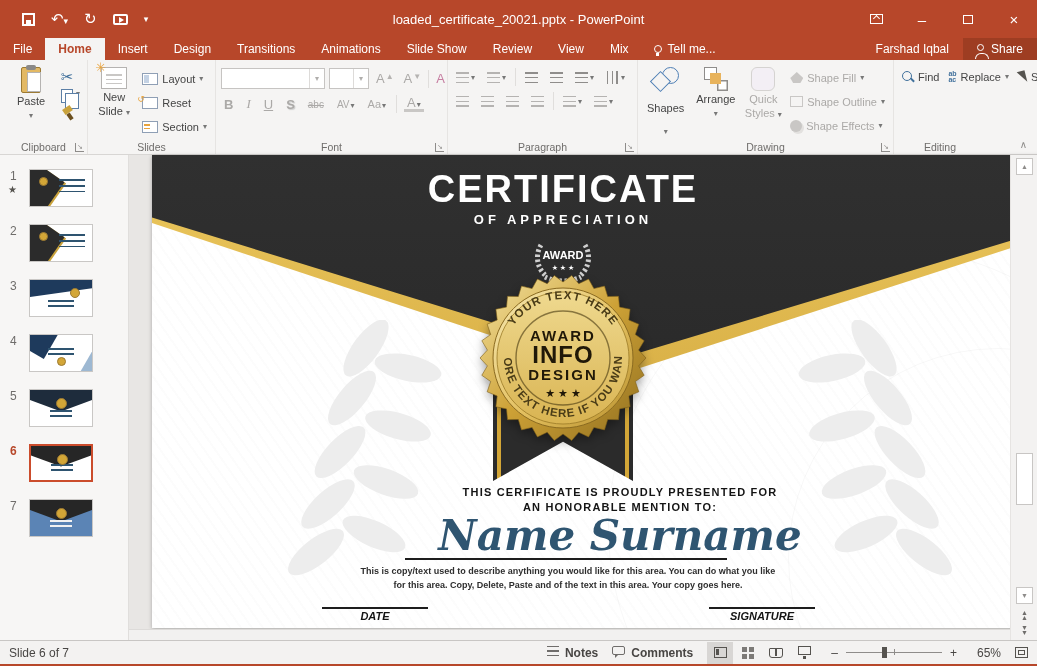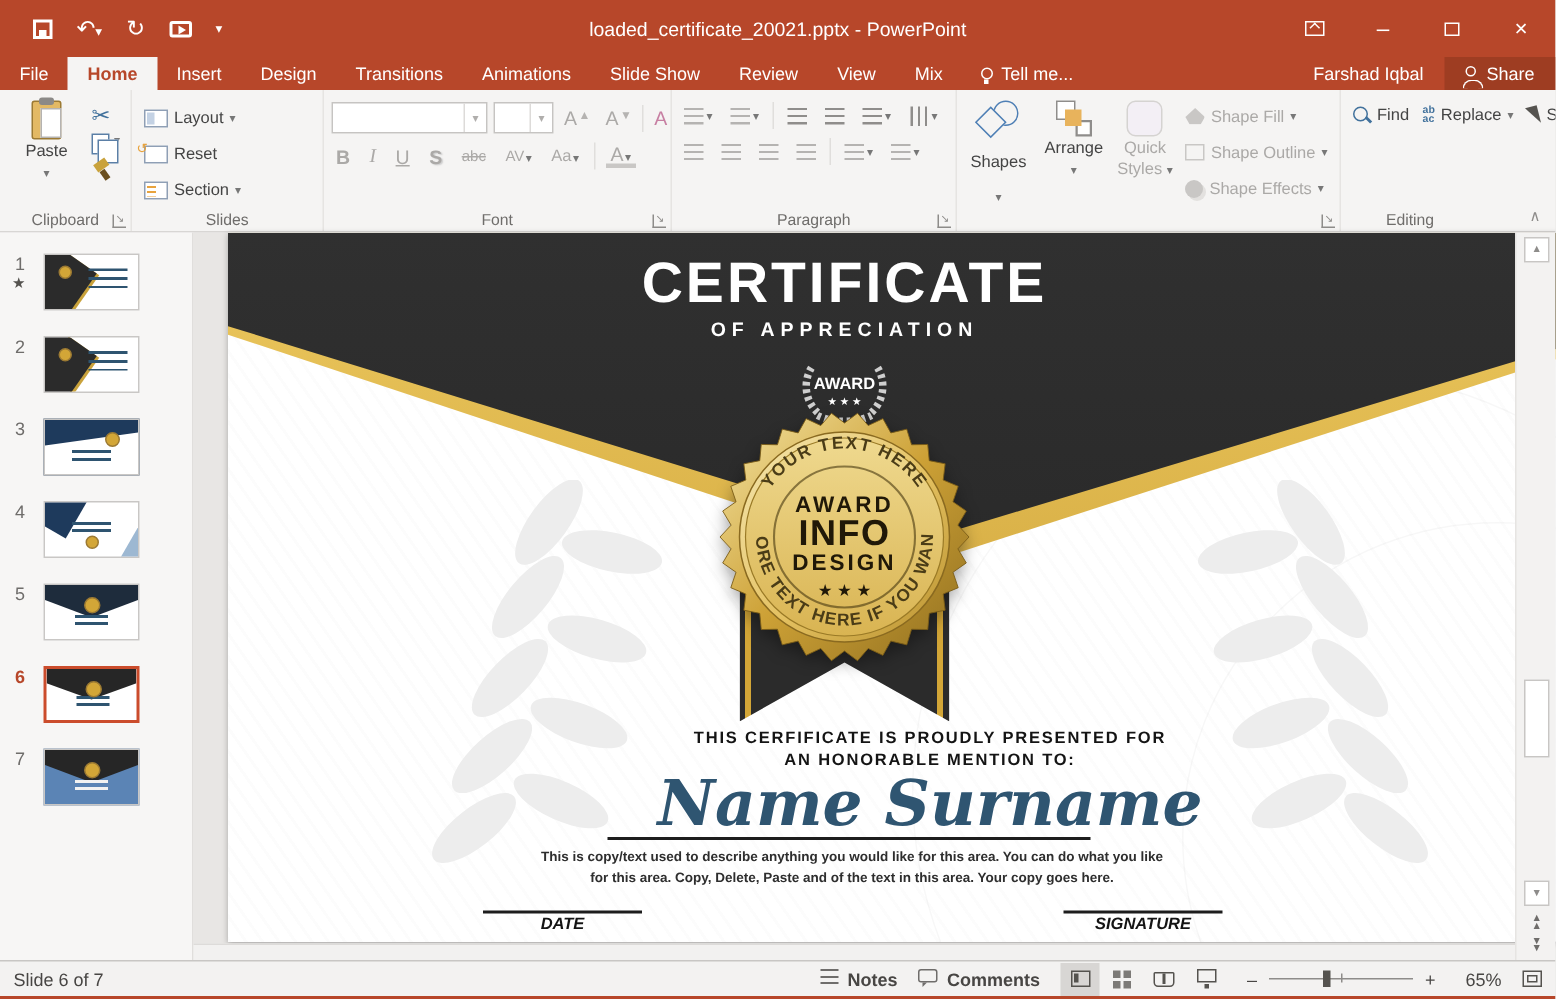--- a/index.html
+++ b/index.html
@@ -263,20 +263,24 @@
             <span class="ic-copy"></span>
             <span class="caret">▾</span>
           </span>
         <span class="ic-painter"></span>
       </div>
       <span class="glabel">Clipboard</span>
       <span class="launcher">↘</span>
     </div>
 
     <div class="rgroup" style="width:128px;">
+      <div class="bigbtn">
+        <span class="ic-newslide"></span>
+        <span class="lbl"><span>New</span><br><span>Slide</span> <span class="caret">▾</span></span>
+      </div>
       <div class="col" style="padding-top:4px;">
         <span class="smallbtn">
             <span class="ic-mini layout"></span>
             <span>Layout</span>
             <span class="caret">▾</span>
           </span>
         <span class="smallbtn">
             <span class="ic-mini reset"></span>
             <span>Reset</span>
           </span>
@@ -416,20 +420,21 @@
             <span class="ic-outline"></span>
             <span>Shape Outline</span>
             <span class="caret">▾</span>
           </span>
         <span class="smallbtn dis">
             <span class="ic-effects"></span>
             <span>Shape Effects</span>
             <span class="caret">▾</span>
           </span>
       </div>
+      <span class="glabel">Drawing</span>
       <span class="launcher">↘</span>
     </div>
 
     <div class="rgroup" style="width:92px;border-right:none;">
       <div class="editcol">
         <span class="smallbtn">
             <span class="ic-find"></span>
             <span>Find</span>
           </span>
         <span class="smallbtn">

